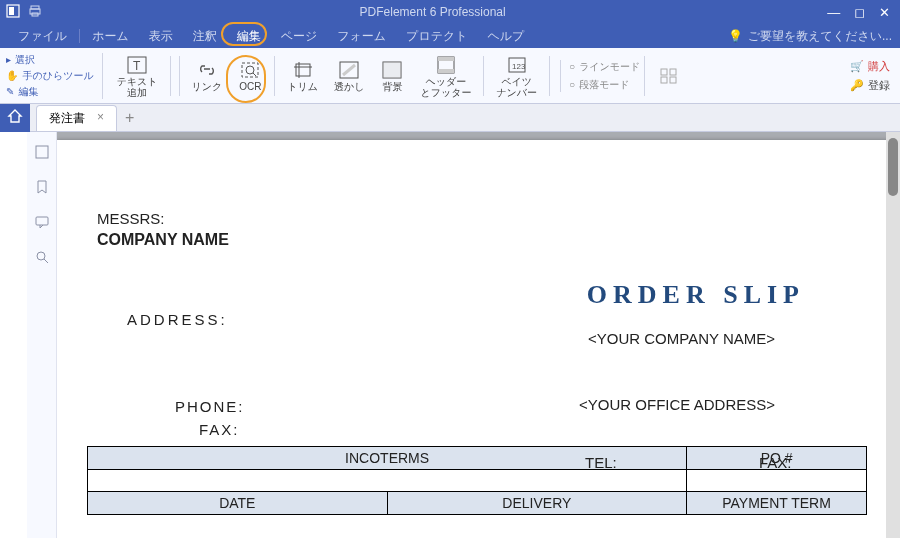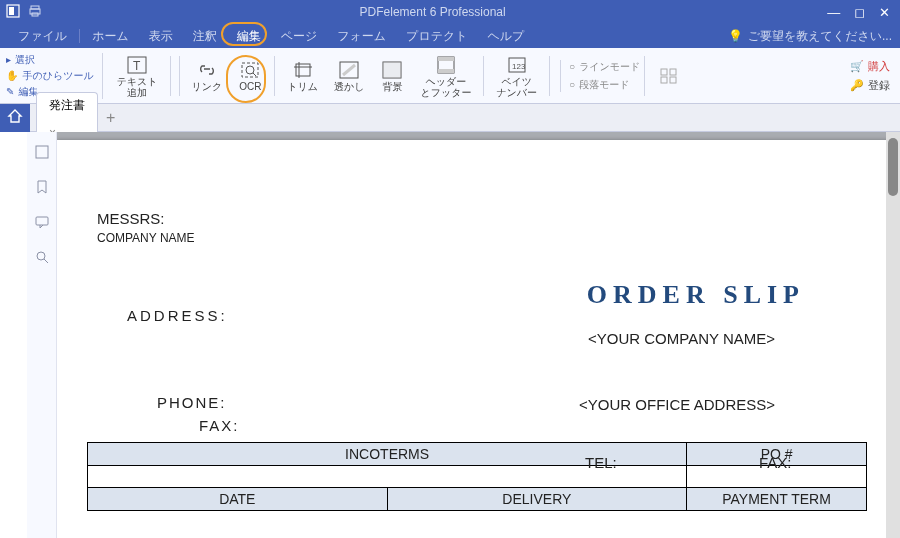--- a/index.html
+++ b/index.html
@@ -29,40 +29,40 @@
 
   .ribbon-right { margin-left: auto; display: flex; flex-direction: column; gap: 4px; align-items: flex-end; padding-right: 4px; }
   .ribbon-right div { display: flex; align-items: center; gap: 4px; font-size: 11px; cursor: pointer; }
   .purchase { color: #d23b3b; }
   
   .ribbon-mode { display: flex; flex-direction: column; gap: 4px; color: #888; padding-left: 8px; border-left: 1px solid #d0d4e4; margin-left: 6px; }
   .ribbon-mode div { display: flex; align-items: center; gap: 4px; cursor: pointer; }
   
   .tabstrip { background: #eceef5; border-bottom: 1px solid #c6cbe0; height: 28px; display: flex; align-items: center; }
   .home-tab { background: #3f5eb5; color: #fff; width: 30px; height: 28px; display: flex; align-items: center; justify-content: center; cursor: pointer; }
-  .doc-tab { background: #fff; border-radius: 4px 4px 0 0; padding: 4px 12px; margin-left: 6px; display: flex; align-items: flex-start; gap: 12px; font-size: 12px; cursor: pointer; border: 1px solid #c6cbe0; border-bottom: none; flex-direction: column; }
+  .doc-tab { background: #fff; border-radius: 4px 4px 0 0; padding: 4px 12px; margin-left: 6px; display: flex; align-items: flex-start; gap: 12px; font-size: 12px; cursor: pointer; border: 1px solid #c6cbe0; border-bottom: none; }
   .doc-tab .close { color: #888; cursor: pointer; }
   .add-tab { color: #888; font-size: 16px; padding: 0 8px; cursor: pointer; }
 
   .work-area { display: flex; height: 406px; padding-left: 27px; }
   .left-rail { width: 30px; background: #f7f9ff; border-right: 1px solid #e0e3ef; display: flex; flex-direction: column; align-items: center; gap: 16px; padding-top: 12px; color: #8b91a6; }
   .left-rail div { cursor: pointer; }
 
   .canvas-wrap { flex: 1; background: #a9acb1; overflow: hidden; position: relative; }
   .page { background: #fff; margin: 8px auto 0; width: 848px; height: 560px; box-shadow: 0 0 4px rgba(0,0,0,0.3); padding: 70px 40px 20px; position: relative; font-family: Arial, sans-serif; color: #222; }
   .scrollbar { position: absolute; right: 0; top: 0; width: 14px; height: 100%; background: #e0e0e0; }
   .scroll-thumb { position: absolute; right: 2px; top: 6px; width: 10px; height: 58px; background: #888; border-radius: 5px; }
 
   .doc-messrs { font-size: 15px; font-weight: normal; margin-bottom: 4px; }
-  .doc-company { font-size: 12px; font-weight: normal; }
+  .doc-company { font-size: 16px; font-weight: bold; }
   .doc-order-slip { position: absolute; right: 100px; top: 140px; font-size: 26px; font-weight: bold; letter-spacing: 6px; color: #234a7d; font-family: Liberation Serif, serif; }
   .doc-addr-label { font-size: 15px; letter-spacing: 3px; margin-top: 62px; margin-left: 30px; }
   .doc-your-company { position: absolute; right: 130px; top: 190px; font-size: 15px; }
   .doc-your-office { position: absolute; right: 130px; top: 256px; font-size: 15px; }
-  .doc-phone { font-size: 15px; letter-spacing: 2px; margin-top: 70px; margin-left: 60px; }
+  .doc-phone { font-size: 15px; letter-spacing: 2px; margin-top: 70px; margin-left: 78px; }
   .doc-fax-left { font-size: 15px; letter-spacing: 2px; margin-top: 6px; margin-left: 102px; }
   .doc-tel { position: absolute; left: 528px; top: 314px; font-size: 15px; }
   .doc-fax-right { position: absolute; left: 702px; top: 314px; font-size: 15px; }
 
   .doc-table { width: 780px; border-collapse: collapse; margin-top: 8px; margin-left: -10px; }
   .doc-table th, .doc-table td { border: 1px solid #000; font-size: 14px; padding: 3px 4px; text-align: center; font-weight: normal; }
   .doc-table th { background: #dbe3ee; }
   .doc-table td { height: 22px; }
 </style>
 </head>

